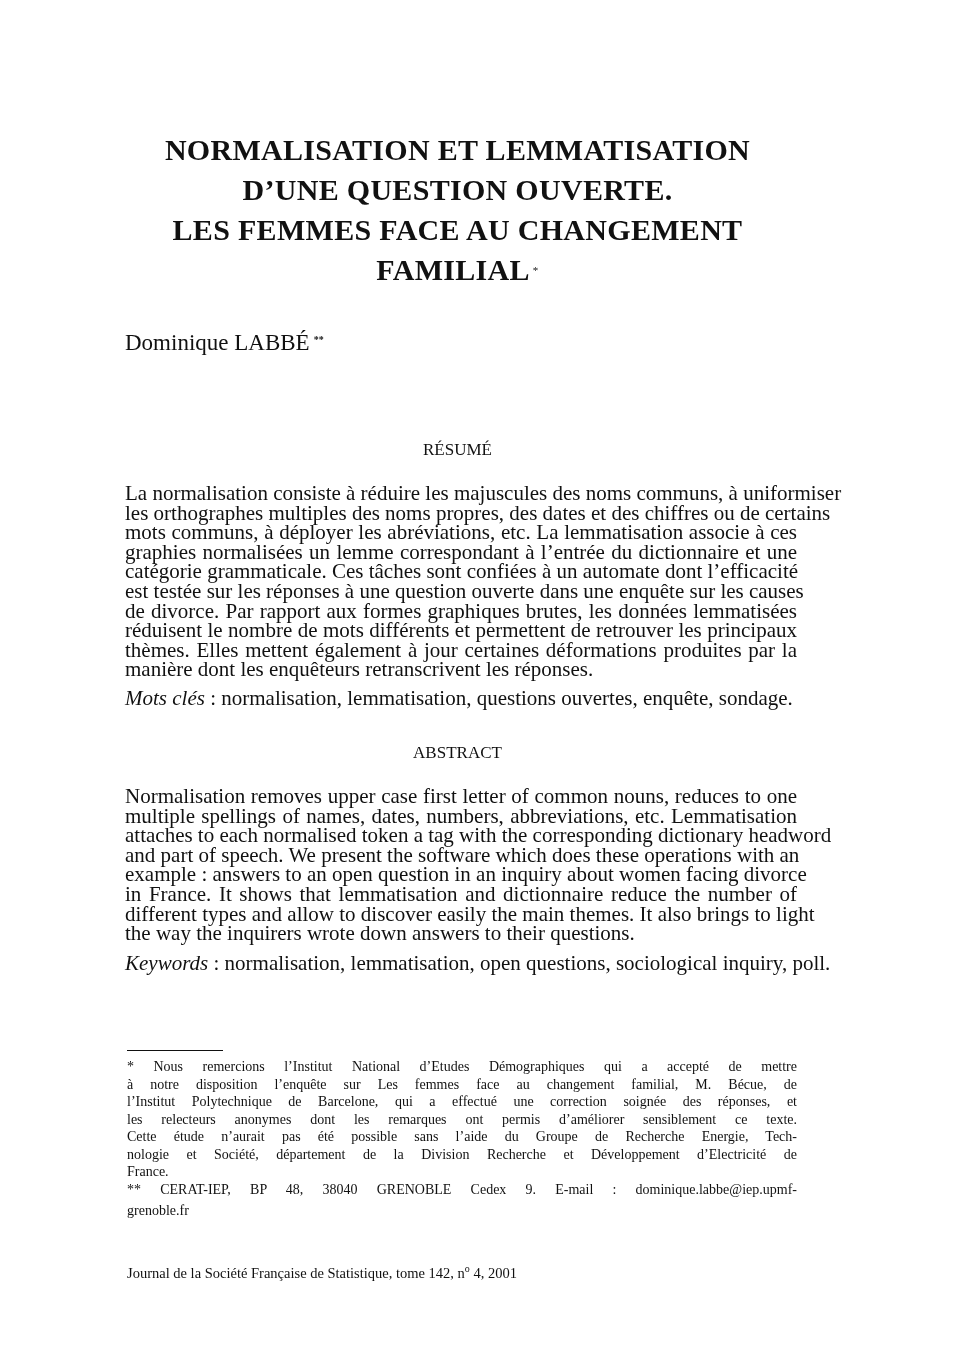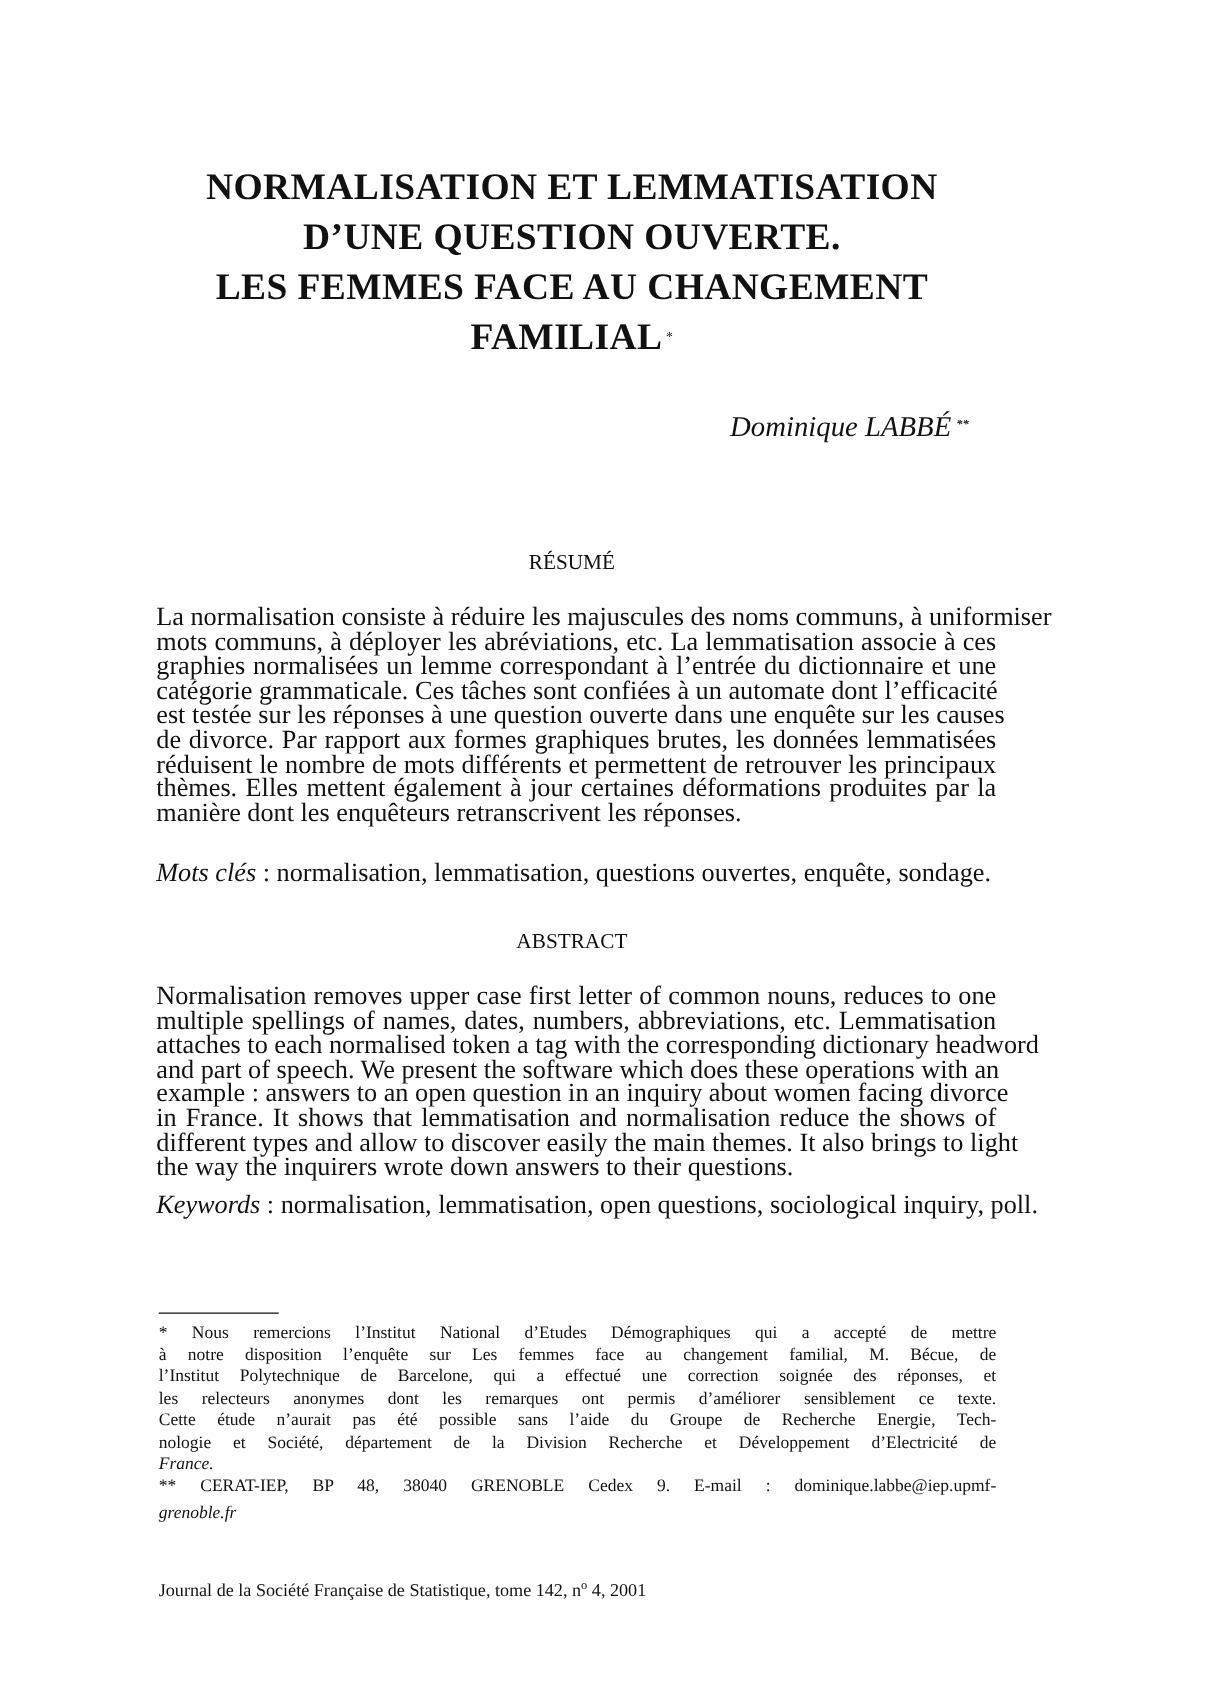--- a/index.html
+++ b/index.html
@@ -10,22 +10,22 @@
     }
     .page { position: absolute; left: 0; top: 0; width: 964px; height: 1361px; margin-left: 20px; }
     .title {
       position: absolute; left: 105px; top: 130px; width: 665px;
       text-align: center; font-family: "Liberation Serif", serif;
       font-weight: bold; font-size: 30px; line-height: 40px; letter-spacing: 0.3px;
     }
     .title .line { display: block; white-space: nowrap; }
     .sup-star { font-size: 11px; vertical-align: 6px; margin-left: 3px; font-weight: normal; }
     .author {
-      position: absolute; left: 90px; top: 325px; width: 665px; text-align: right;
-      font-family: "Liberation Serif", serif; font-size: 23px; line-height: 30px; font-style: italic;
+      position: absolute; left: 105px; top: 325px; width: 665px; text-align: left;
+      font-family: "Liberation Serif", serif; font-size: 23px; line-height: 30px;
     }
     .author .sup-star { font-size: 10px; vertical-align: 7px; margin-left: 4px; font-weight: bold; }
     .heading {
       position: absolute; left: 105px; width: 665px; text-align: center;
       font-family: "Liberation Serif", serif; font-size: 17px; line-height: 20px;
     }
     .abstract-block {
       position: absolute; left: 105px; width: 672px;
       font-family: "Liberation Serif", serif; font-size: 21px; line-height: 19.6px;
     }
@@ -35,21 +35,21 @@
       position: absolute; left: 105px; width: 680px;
       font-family: "Liberation Serif", serif; font-size: 21px; line-height: 20px; white-space: nowrap;
     }
     .keywords i { font-style: italic; }
     .fn-rule { position: absolute; left: 107px; top: 1050px; width: 96px; height: 1px; background: #111; }
     .footnotes {
       position: absolute; left: 107px; top: 1058px; width: 670px;
       font-family: "Liberation Serif", serif; font-size: 14px; line-height: 17.5px;
     }
     .footnotes .l { display: block; white-space: nowrap; text-align: justify; text-align-last: justify; height: 17.5px; }
-    .footnotes .l.last { text-align-last: left; font-style: italic; }
+    .footnotes .l.last { text-align-last: left; }
     .footnotes .gap { height: 4px; }
     .journal {
       position: absolute; left: 107px; top: 1260px;
       font-family: "Liberation Serif", serif; font-size: 14.5px; line-height: 18px; white-space: nowrap;
     }
     .journal sup { font-size: 10px; }
   </style>
 </head>
 <body>
 
@@ -63,20 +63,21 @@
   </div>
 
   <div class="author">
     <span>Dominique LABBÉ</span><span class="sup-star">**</span>
   </div>
 
   <div class="heading" style="top:440px">RÉSUMÉ</div>
 
   <div class="abstract-block" style="top:484px">
     <span class="l">La normalisation consiste à réduire les majuscules des noms communs, à uniformiser</span>
+    <span class="l">les orthographes multiples des noms propres, des dates et des chiffres ou de certains</span>
     <span class="l">mots communs, à déployer les abréviations, etc. La lemmatisation associe à ces</span>
     <span class="l">graphies normalisées un lemme correspondant à l’entrée du dictionnaire et une</span>
     <span class="l">catégorie grammaticale. Ces tâches sont confiées à un automate dont l’efficacité</span>
     <span class="l">est testée sur les réponses à une question ouverte dans une enquête sur les causes</span>
     <span class="l">de divorce. Par rapport aux formes graphiques brutes, les données lemmatisées</span>
     <span class="l">réduisent le nombre de mots différents et permettent de retrouver les principaux</span>
     <span class="l">thèmes. Elles mettent également à jour certaines déformations produites par la</span>
     <span class="l last">manière dont les enquêteurs retranscrivent les réponses.</span>
   </div>
 
@@ -85,21 +86,21 @@
   </div>
 
   <div class="heading" style="top:743px">ABSTRACT</div>
 
   <div class="abstract-block" style="top:787px">
     <span class="l">Normalisation removes upper case first letter of common nouns, reduces to one</span>
     <span class="l">multiple spellings of names, dates, numbers, abbreviations, etc. Lemmatisation</span>
     <span class="l">attaches to each normalised token a tag with the corresponding dictionary headword</span>
     <span class="l">and part of speech. We present the software which does these operations with an</span>
     <span class="l">example : answers to an open question in an inquiry about women facing divorce</span>
-    <span class="l">in France. It shows that lemmatisation and normalisation reduce the shows of</span>
+    <span class="l">in France. It shows that lemmatisation and dictionnaire reduce the number of</span>
     <span class="l">different types and allow to discover easily the main themes. It also brings to light</span>
     <span class="l last">the way the inquirers wrote down answers to their questions.</span>
   </div>
 
   <div class="keywords" style="top:953px">
     <i>Keywords</i><span> : normalisation, lemmatisation, open questions, sociological inquiry, poll.</span>
   </div>
 
   <div class="fn-rule"></div>
 

